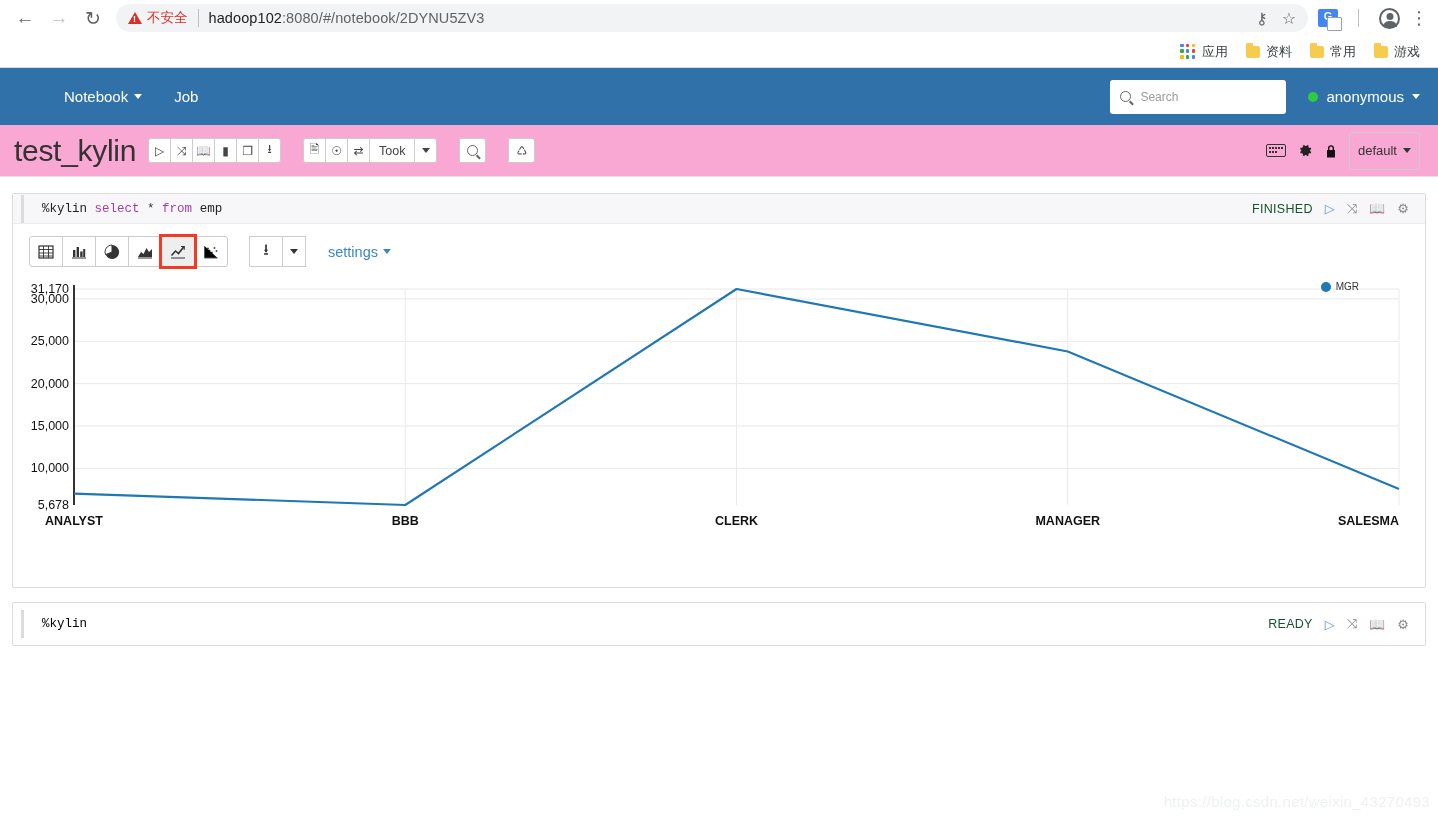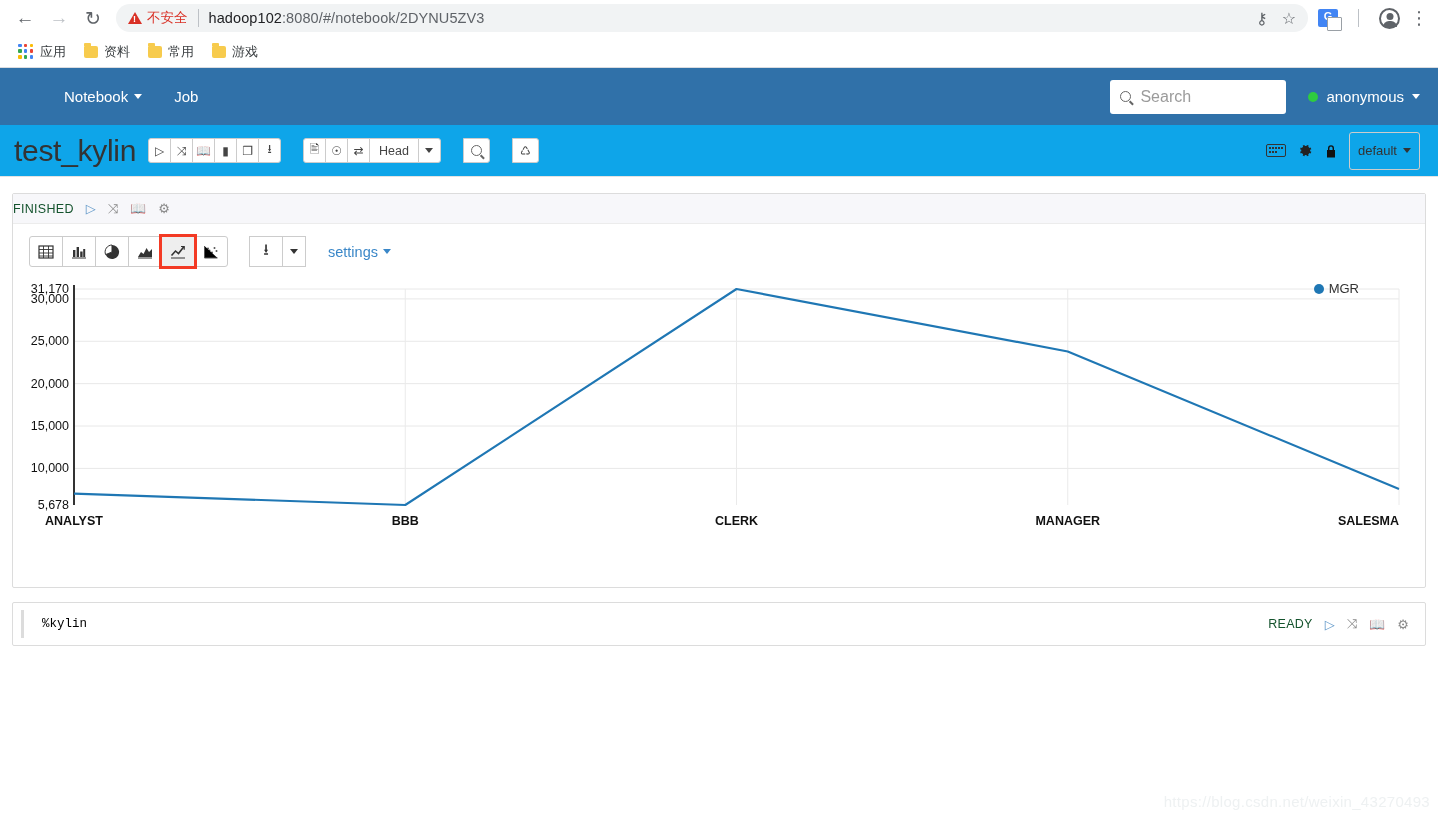--- a/index.html
+++ b/index.html
@@ -66,21 +66,21 @@
     width: 7px; height: 7px; border-radius: 50%; background: #5f6368;
   }
   .avatar-circle::after {
     content: ""; position: absolute; left: 50%; bottom: 0; transform: translateX(-50%);
     width: 14px; height: 6px; border-radius: 7px 7px 0 0; background: #5f6368;
   }
   .kebab { color: #5f6368; font-size: 18px; letter-spacing: 0; line-height: 14px; }
 
   .bookmarks-row {
     height: 32px; display: flex; align-items: center; padding: 0 10px;
-    gap: 2px; border-bottom: 1px solid #dadce0;
+    gap: 2px; border-bottom: 1px solid #dadce0; justify-content: flex-end;
   }
   .bk-item {
     display: flex; align-items: center; gap: 6px; padding: 3px 8px;
     font-size: 13px; color: #3c4043; border-radius: 4px;
   }
   .apps-grid {
     width: 16px; height: 16px; display: grid;
     grid-template-columns: repeat(3, 1fr); grid-template-rows: repeat(3, 1fr);
     gap: 1.5px;
   }
@@ -114,39 +114,39 @@
     width: 0; height: 0; border-left: 4px solid transparent;
     border-right: 4px solid transparent; border-top: 5px solid currentColor;
     display: inline-block;
   }
   .nav-right { margin-left: auto; display: flex; align-items: center; gap: 22px; }
   .search-box {
     width: 176px; height: 34px; background: #fff; border-radius: 3px;
     display: flex; align-items: center; padding: 0 10px; gap: 7px;
   }
   .search-box input {
-    border: none; outline: none; font-size: 16px; color: #555;
+    border: none; outline: none; font-size: 12px; color: #555;
     width: 100%; font-family: "Liberation Sans", sans-serif; background: transparent;
   }
   .search-box input::placeholder { color: #9b9b9b; }
   .magnifier {
     width: 11px; height: 11px; border: 1.6px solid #666; border-radius: 50%;
     position: relative; flex: none;
   }
   .magnifier::after {
     content: ""; position: absolute; right: -4px; bottom: -3px; width: 5px;
     height: 1.6px; background: #666; transform: rotate(45deg);
   }
   .user-menu { display: flex; align-items: center; gap: 8px; color: #fff; font-size: 15px; }
   .green-dot { width: 10px; height: 10px; border-radius: 50%; background: #2ecc40; }
 
   
   .nb-header {
     height: 52px; display: flex; align-items: center; padding: 0 18px 0 14px;
-    border-bottom: 1px solid #e3e3e3; background: #0ea5e9;
+    border-bottom: 1px solid #e3e3e3; background: #f9a8d4;
   }
   .nb-title { font-size: 30px; color: #333; font-weight: 300; letter-spacing: -.3px; }
   .btn-group { display: flex; margin-left: 12px; }
   .tb-btn {
     width: 23px; height: 25px; border: 1px solid #ccc; background: #fff;
     display: flex; align-items: center; justify-content: center;
     margin-left: -1px; color: #444; font-size: 12px; position: relative;
   }
   .btn-group .tb-btn:first-child { margin-left: 0; border-radius: 3px 0 0 3px; }
   .btn-group .tb-btn:last-child { border-radius: 0 3px 3px 0; }
@@ -209,21 +209,21 @@
   .settings-link {
     margin-left: 22px; color: #3a87c8; font-size: 14.5px; display: flex;
     align-items: center; gap: 5px;
   }
 
   
   .chart-wrap { position: relative; height: 310px; margin: 4px 4px 0 4px; }
   .chart-svg { display: block; }
   .legend {
     position: absolute; right: 62px; top: 4px; display: flex;
-    align-items: center; gap: 5px; font-size: 13px; color: #333;
+    align-items: center; gap: 5px; font-size: 10px; color: #333;
   }
   .legend-dot { width: 10px; height: 10px; border-radius: 50%; background: #1f77b4; }
 
   .took-line {
     font-size: 12.5px; color: #b0b0b0; padding: 10px 0 14px 14px;
   }
 
   .para2 { display: flex; align-items: center; min-height: 44px; }
   .para2 .code-row { background: #fff; border-bottom: none; width: 100%; }
 
@@ -321,21 +321,21 @@
     <div class="tb-btn">📖</div>
     <div class="tb-btn">▮</div>
     <div class="tb-btn">❐</div>
     <div class="tb-btn">⭳</div>
   </div>
 
   <div class="btn-group" style="margin-left:22px">
     <div class="tb-btn">🖹</div>
     <div class="tb-btn">☉</div>
     <div class="tb-btn">⇄</div>
-    <div class="tb-btn wide">Head</div>
+    <div class="tb-btn wide">Took</div>
     <div class="tb-btn">
         <span class="caret-d"></span>
       </div>
   </div>
 
   <div class="btn-group" style="margin-left:22px">
     <div class="tb-btn single">
         <span class="magnifier"></span>
       </div>
   </div>
@@ -365,20 +365,21 @@
       <span>default</span>
       <span class="caret-d"></span>
     </div>
   </div>
 </div>
 
 <div class="note-body">
 
   <div class="paragraph">
     <div class="code-row">
+      <div class="code-line"><span class="tok-plain">%kylin</span> <span class="tok-mag">select</span> <span class="tok-op">*</span> <span class="tok-mag">from</span> <span class="tok-plain">emp</span></div>
       <div class="status-group">
         <span class="status-text">FINISHED</span>
         <span class="pgicon">▷</span>
         <span class="pgicon gray">⤨</span>
         <span class="pgicon gray">📖</span>
         <span class="pgicon gray">⚙</span>
       </div>
     </div>
 
     <div class="viz-toolbar">

